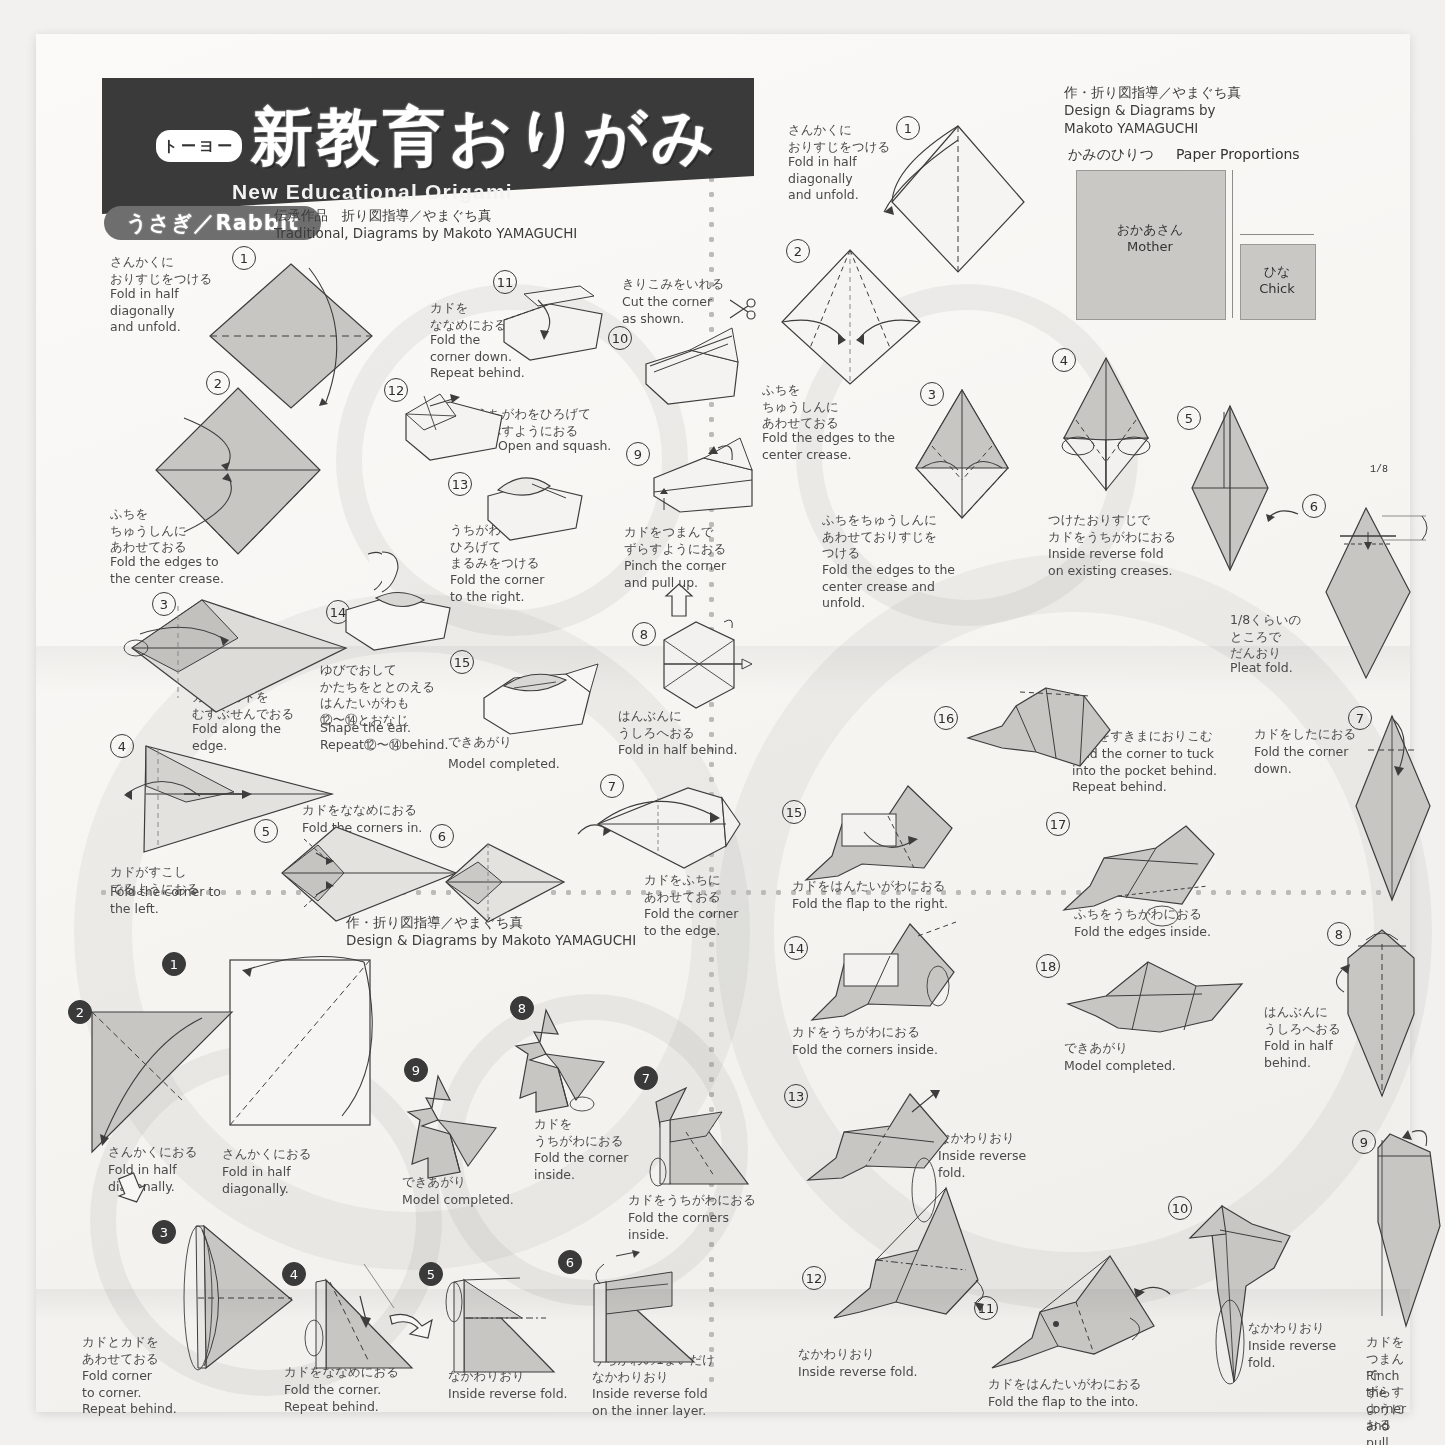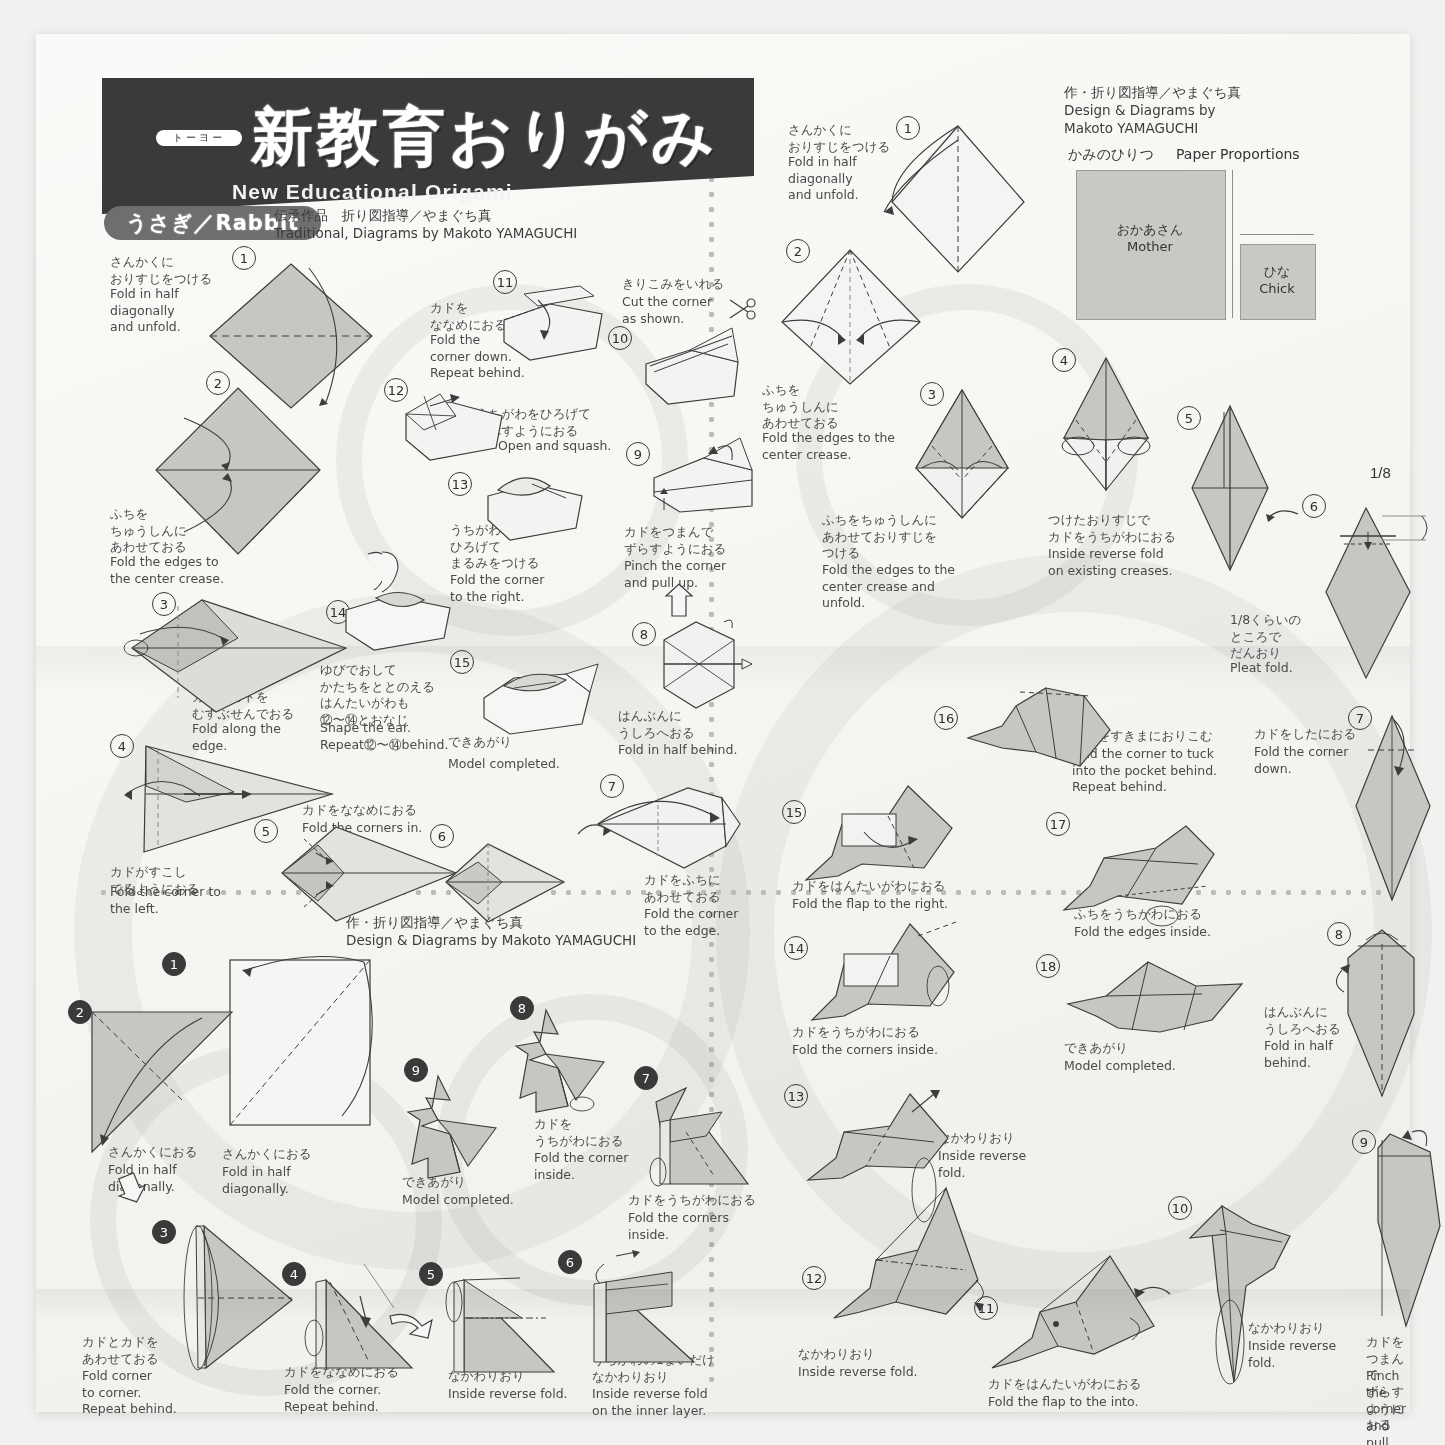--- a/index.html
+++ b/index.html
@@ -22,22 +22,22 @@
   .perf-v{position:absolute;top:48px;bottom:30px;width:7px;
     background-image:radial-gradient(circle,#bdbbb7 2.6px,transparent 3px);
     background-size:7px 15px;background-repeat:repeat-y;}
   .perf-h{position:absolute;left:60px;right:18px;height:7px;
     background-image:radial-gradient(circle,#bdbbb7 2.6px,transparent 3px);
     background-size:15px 7px;background-repeat:repeat-x;}
 
   
   .banner{position:absolute;left:66px;top:44px;width:652px;height:136px;background:#3a3a3a;
     clip-path:polygon(0 0,100% 0,100% 72%,0 100%);}
-  .tag{position:absolute;left:120px;top:96px;width:86px;height:16px;border-radius:14px;
-    background:#fff;color:#333;font-size:10px;font-weight:normal;letter-spacing:3px;
+  .tag{position:absolute;left:120px;top:96px;width:86px;height:32px;border-radius:14px;
+    background:#fff;color:#333;font-size:15px;font-weight:bold;letter-spacing:3px;
     display:flex;align-items:center;justify-content:center;font-family:"DejaVu Sans",sans-serif;}
   .jtitle{position:absolute;left:215px;top:72px;color:#fff;font-size:62px;font-weight:bold;
     letter-spacing:4px;line-height:1;text-shadow:0 0 2px #fff,2px 2px 0 rgba(0,0,0,.4);
     font-family:"DejaVu Sans",sans-serif;}
   .etitle{position:absolute;left:196px;top:146px;color:#f2f2f2;font-size:21px;font-weight:bold;
     letter-spacing:1.2px;font-family:"Liberation Sans",sans-serif;}
 
   
   .pill{position:absolute;height:34px;border-radius:17px;background:#6e6e6e;color:#fff;
     display:flex;align-items:center;padding:0 22px;font-size:21px;font-weight:bold;
@@ -58,21 +58,21 @@
 
   
   .fig{position:absolute;}
   .fig svg{display:block;overflow:visible;}
 
   
   .ppbox{position:absolute;background:#c9c8c5;border:1px solid #9a9996;}
   .pplab{position:absolute;font-size:13px;color:#333;text-align:center;line-height:1.3;
     white-space:pre-line;font-family:"DejaVu Sans",sans-serif;}
   .pphead{position:absolute;font-size:14px;color:#333;font-family:"DejaVu Sans",sans-serif;}
-  .frac{position:absolute;font-size:15px;color:#333;font-family:Liberation Sans, sans-serif;}
+  .frac{position:absolute;font-size:10px;color:#333;font-family:Liberation Mono, monospace;}
   .tick{position:absolute;background:#8d8c89;}
 
   
   .band{position:absolute;border-radius:50%;border:26px solid rgba(0,0,0,.055);}
 </style>
 </head>
 <body>
 
 <div id="sheet">
   <div class="paper">

